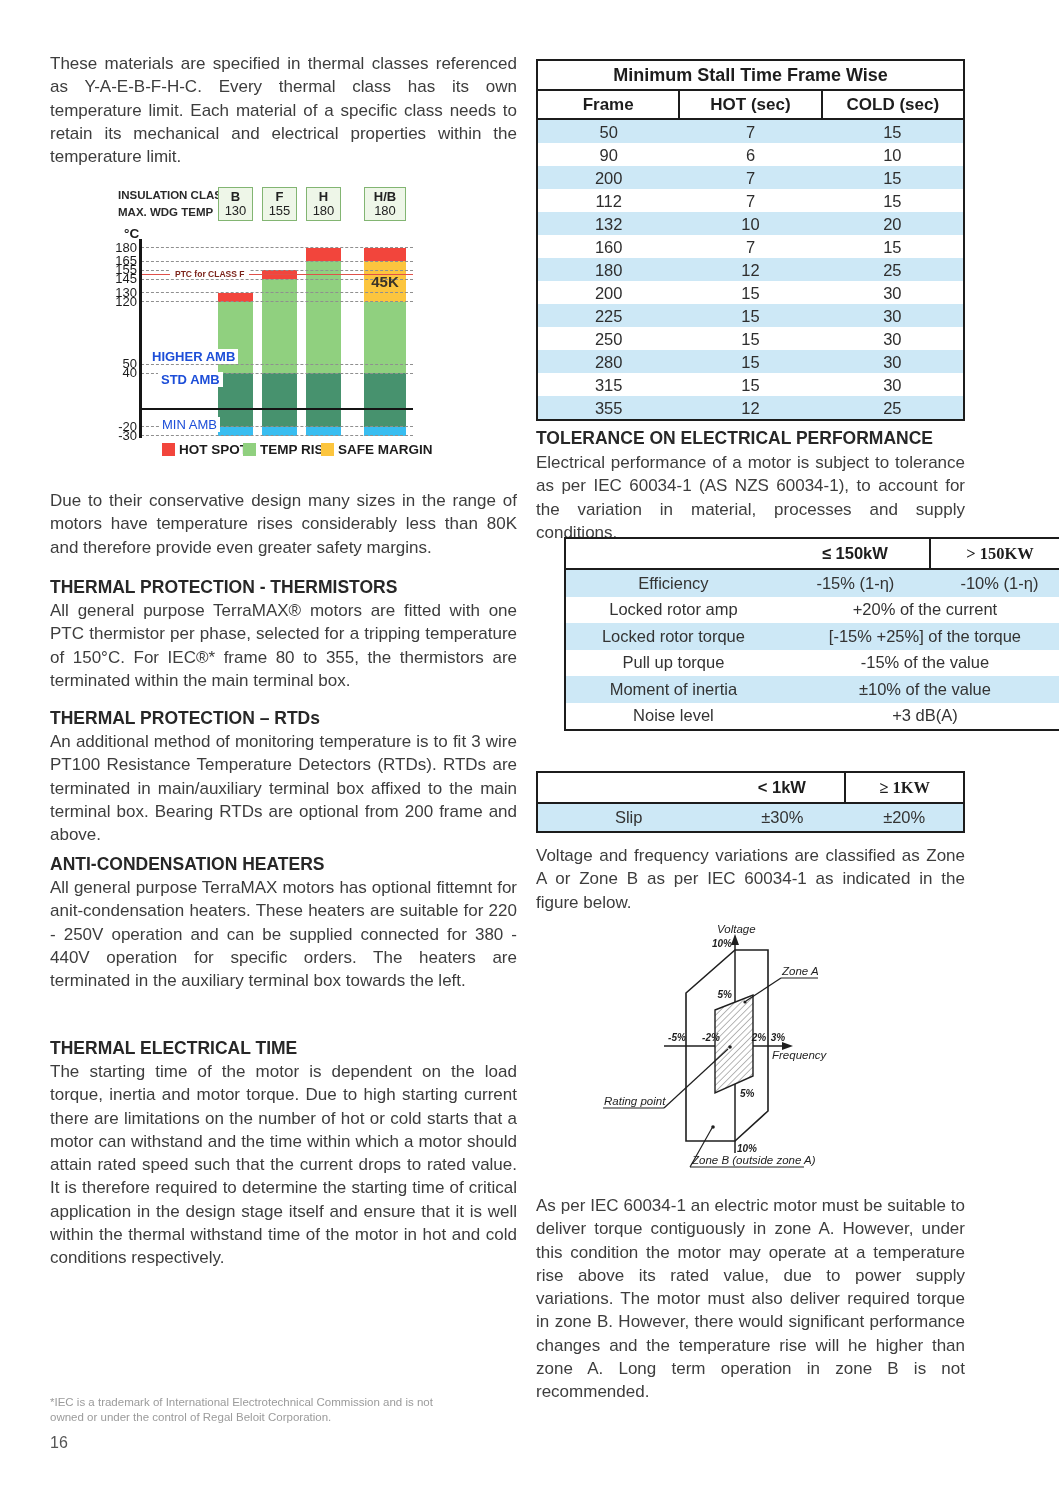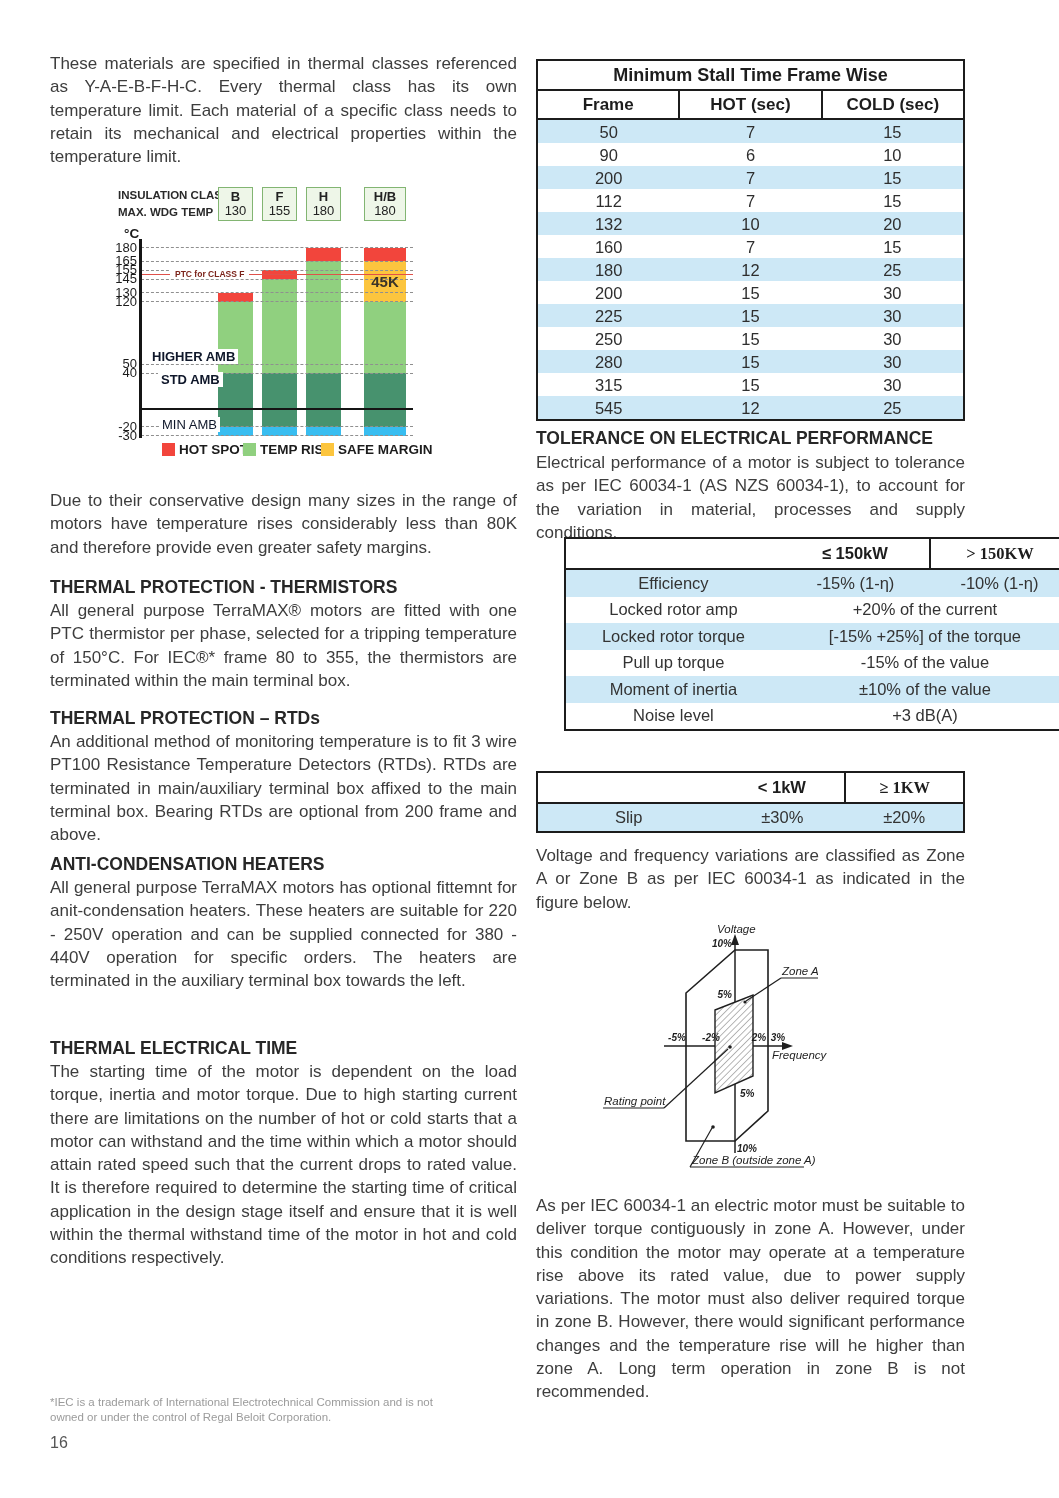--- a/index.html
+++ b/index.html
@@ -19,21 +19,21 @@
   .ch-classbox .ch-cls{position:static;font-size:13px;font-weight:700;color:#222;line-height:14px;}
   .ch-classbox .ch-tmp{position:static;font-size:13px;color:#222;line-height:14px;}
   .ch-unit{font-size:13.5px;font-weight:700;color:#1b1b1b;}
   .ch-axis{width:2.5px;background:#151515;z-index:6;}
   .ch-grid{height:0;border-top:1.5px dashed #8f8f8f;z-index:3;}
   .ch-tick{width:27px;text-align:right;font-size:13px;color:#1b1b1b;line-height:15px;z-index:4;}
   .ch-seg{z-index:2;}
   .ch-zero{height:2.5px;background:#151515;z-index:5;}
   .ch-ptc{height:0;border-top:1.5px solid #e0514a;z-index:4;}
   .ch-ptclabel{font-size:8.5px;font-weight:700;color:#7c241b;background:#fff;padding:0 5px;z-index:4;white-space:nowrap;}
-  .ch-region{font-size:13px;color:#0f172a;background:#fff;padding:0 3px;z-index:4;white-space:nowrap;}
+  .ch-region{font-size:13px;color:#1d4ed8;background:#fff;padding:0 3px;z-index:4;white-space:nowrap;}
   .ch-region.b{font-weight:700;}
   .ch-seglabel{text-align:center;font-size:15px;font-weight:700;color:#3a3428;z-index:3;}
   .ch-leg{display:flex;align-items:center;gap:4px;z-index:2;}
   .ch-legsq{display:inline-block;width:13px;height:13px;}
   .ch-leg .ch-legtx{font-size:13.5px;font-weight:700;color:#1c1c1c;white-space:nowrap;}
 
   
   table{border-collapse:collapse;width:100%;table-layout:fixed;border-radius:27px;}
   .stall{border:2.5px solid #1c1c1c;font-size:16.5px;color:#2e2e2e;}
   .stall th.title{font-size:18px;font-weight:700;color:#1d1d1d;height:26px;border-bottom:2px solid #1c1c1c;text-align:center;}
@@ -226,21 +226,21 @@
             <td>280</td>
             <td>15</td>
             <td>30</td>
           </tr>
           <tr>
             <td>315</td>
             <td>15</td>
             <td>30</td>
           </tr>
           <tr>
-            <td>545</td>
+            <td>355</td>
             <td>12</td>
             <td>25</td>
           </tr>
         </tbody>
     </table>
   </div>
 
   <h3 class="sec abs" style="left:536px;top:427px;">TOLERANCE ON ELECTRICAL PERFORMANCE</h3>
   <p class="body abs" style="left:536px;top:451px;width:429px;">Electrical performance of a motor is subject to tolerance as per IEC 60034-1 (AS NZS 60034-1), to account for the variation in material, processes and supply conditions.</p>
 

